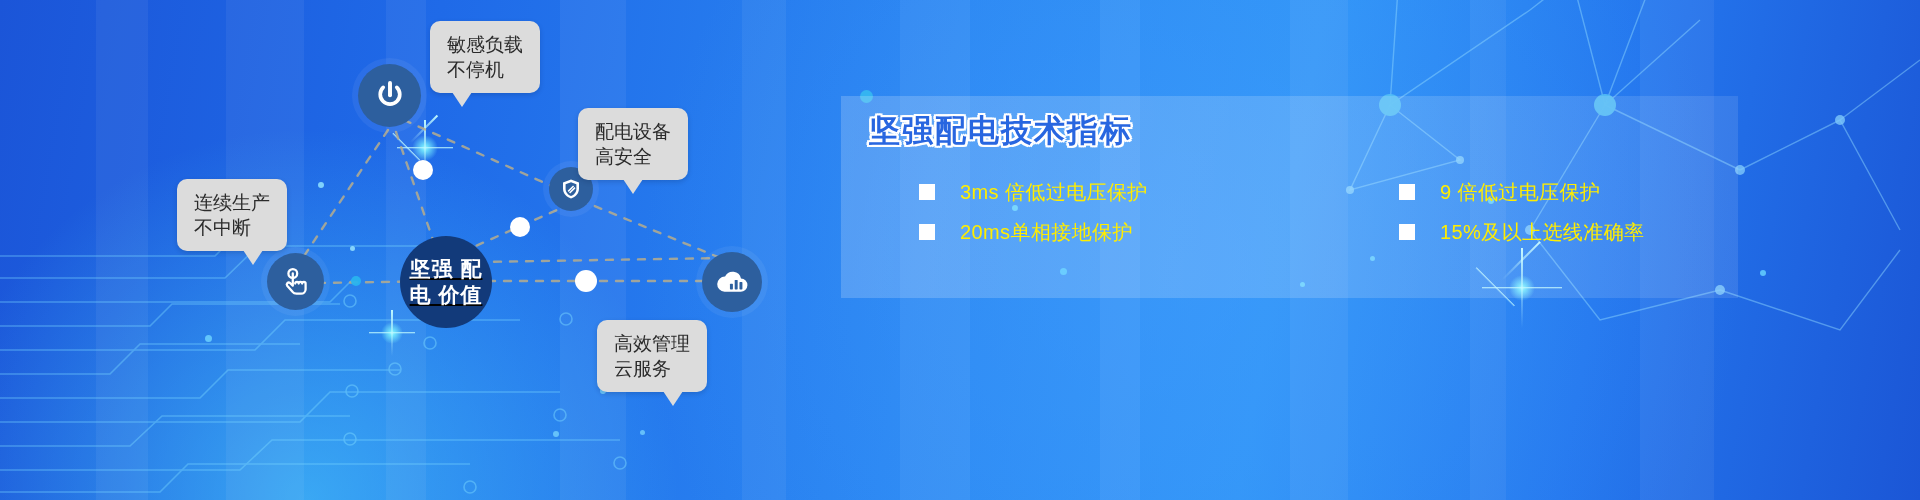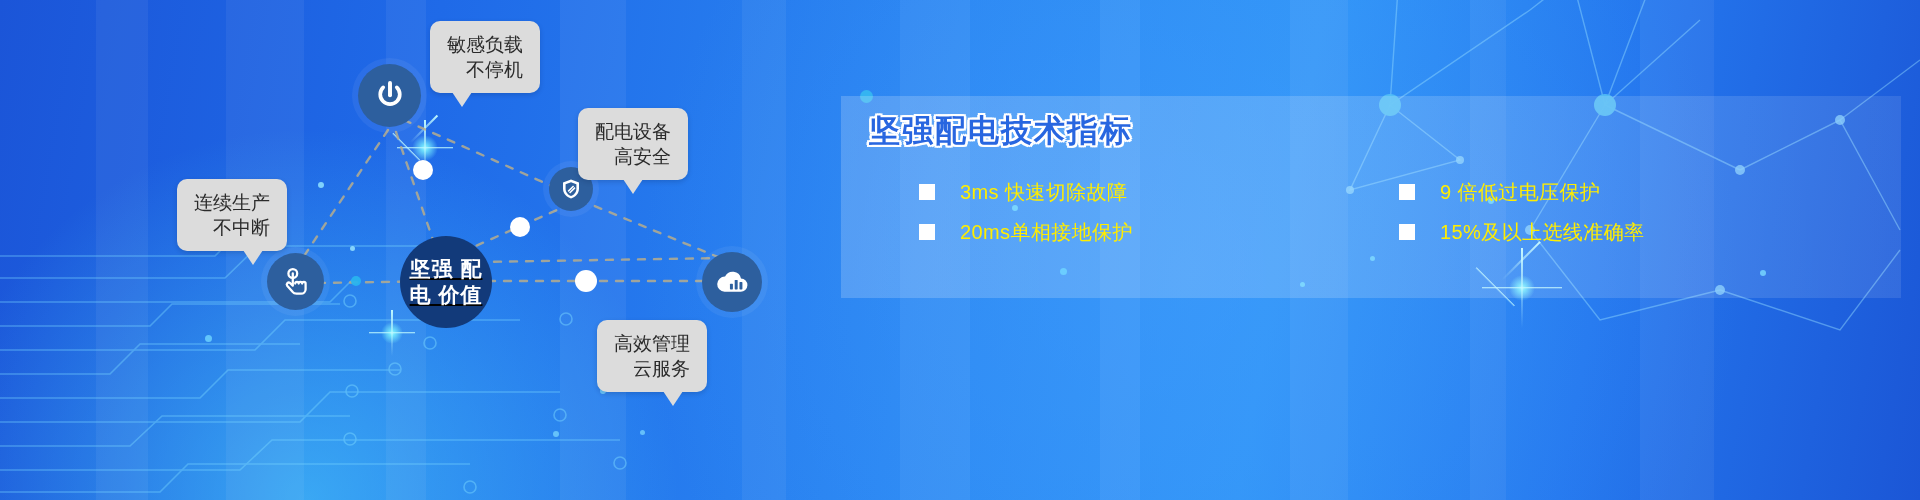--- a/index.html
+++ b/index.html
@@ -38,35 +38,35 @@
     display:flex;align-items:center;justify-content:center;
     box-shadow:0 0 0 6px rgba(255,255,255,.06);
   }
   .node.icon-node{background:#2d5f9e;}
   .node.center-node{background:#123a7a;box-shadow:0 0 0 0 rgba(0,0,0,0);text-decoration:underline;}
   .center-text{
     color:#fff;font-size:21px;font-weight:bold;line-height:1.24;text-align:center;letter-spacing:1px;
   }
   .bubble{
     position:absolute;background:#dcdcdc;border-radius:10px;
-    color:#2b2b2b;font-size:19px;line-height:1.32;text-align:right;
+    color:#2b2b2b;font-size:19px;line-height:1.32;text-align:left;
     padding:11px 17px;white-space:pre-line;box-shadow:0 2px 5px rgba(0,20,60,.18);
   }
   .bubble:after{
     content:"";position:absolute;width:0;height:0;
     border-left:10px solid transparent;border-right:10px solid transparent;
     border-top:15px solid #dcdcdc;
   }
   .bubble.tail-bl:after{left:22px;bottom:-14px;}
   .bubble.tail-br:after{right:24px;bottom:-14px;}
   .bubble.tail-bc:after{left:50%;margin-left:-10px;bottom:-14px;}
 
   
   .panel{
-    position:absolute;left:841px;top:96px;width:1060px;height:202px;
+    position:absolute;left:841px;top:96px;width:897px;height:202px;
     background:linear-gradient(90deg,rgba(255,255,255,.19) 0%,rgba(255,255,255,.16) 55%,rgba(255,255,255,.10) 100%);
   }
   .panel-title{
     position:absolute;left:28px;top:14px;
     font-size:31px;font-weight:bold;color:#2866e0;letter-spacing:2px;
     text-shadow:
       -2px -2px 0 #fff, 2px -2px 0 #fff, -2px 2px 0 #fff, 2px 2px 0 #fff,
       0 -2.4px 0 #fff, 0 2.4px 0 #fff, -2.4px 0 0 #fff, 2.4px 0 0 #fff;
   }
   .bullets{position:absolute;left:78px;top:76px;width:960px;
@@ -256,21 +256,21 @@
 高安全</div>
     <div class="bubble tail-br" style="left:597px;top:312px;margin-top:8px;">高效管理
 云服务</div>
   </div>
 
   <div class="panel">
     <div class="panel-title">坚强配电技术指标</div>
     <div class="bullets">
       <div class="bullet">
         <span class="sq"></span>
-        <span class="txt">3ms 快速切除故障</span>
+        <span class="txt">3ms 倍低过电压保护</span>
       </div>
       <div class="bullet">
         <span class="sq"></span>
         <span class="txt">9 倍低过电压保护</span>
       </div>
       <div class="bullet">
         <span class="sq"></span>
         <span class="txt">20ms单相接地保护</span>
       </div>
       <div class="bullet">

